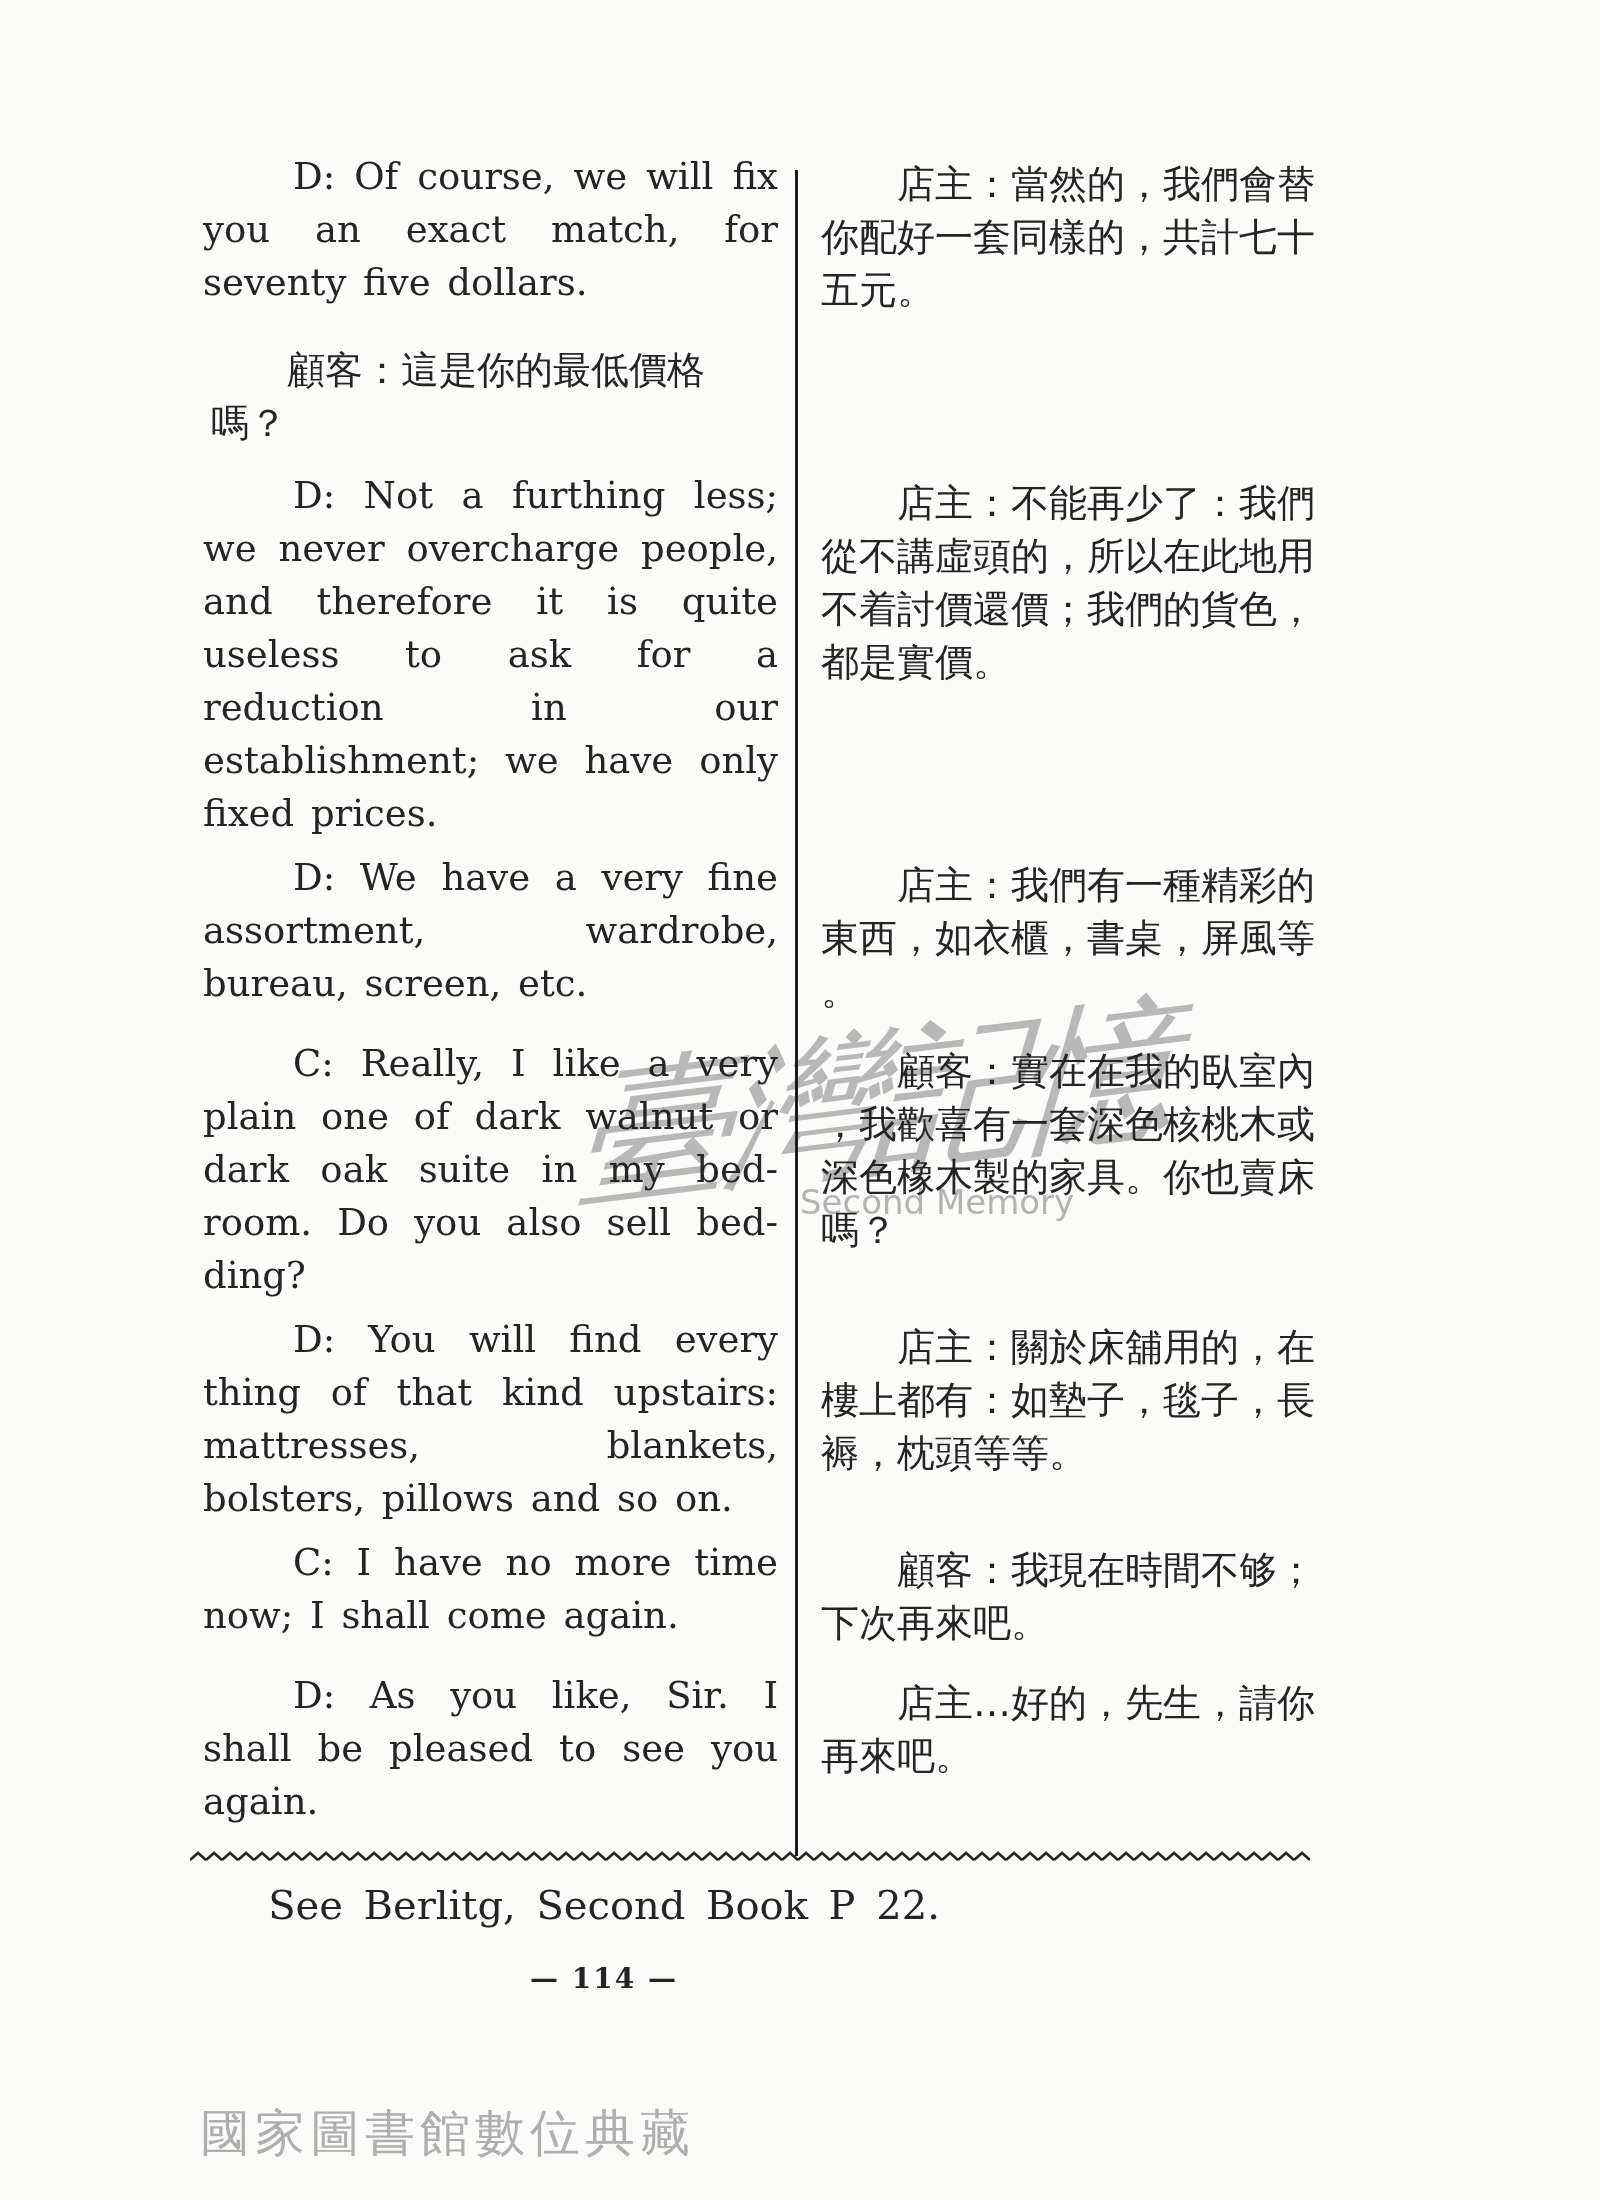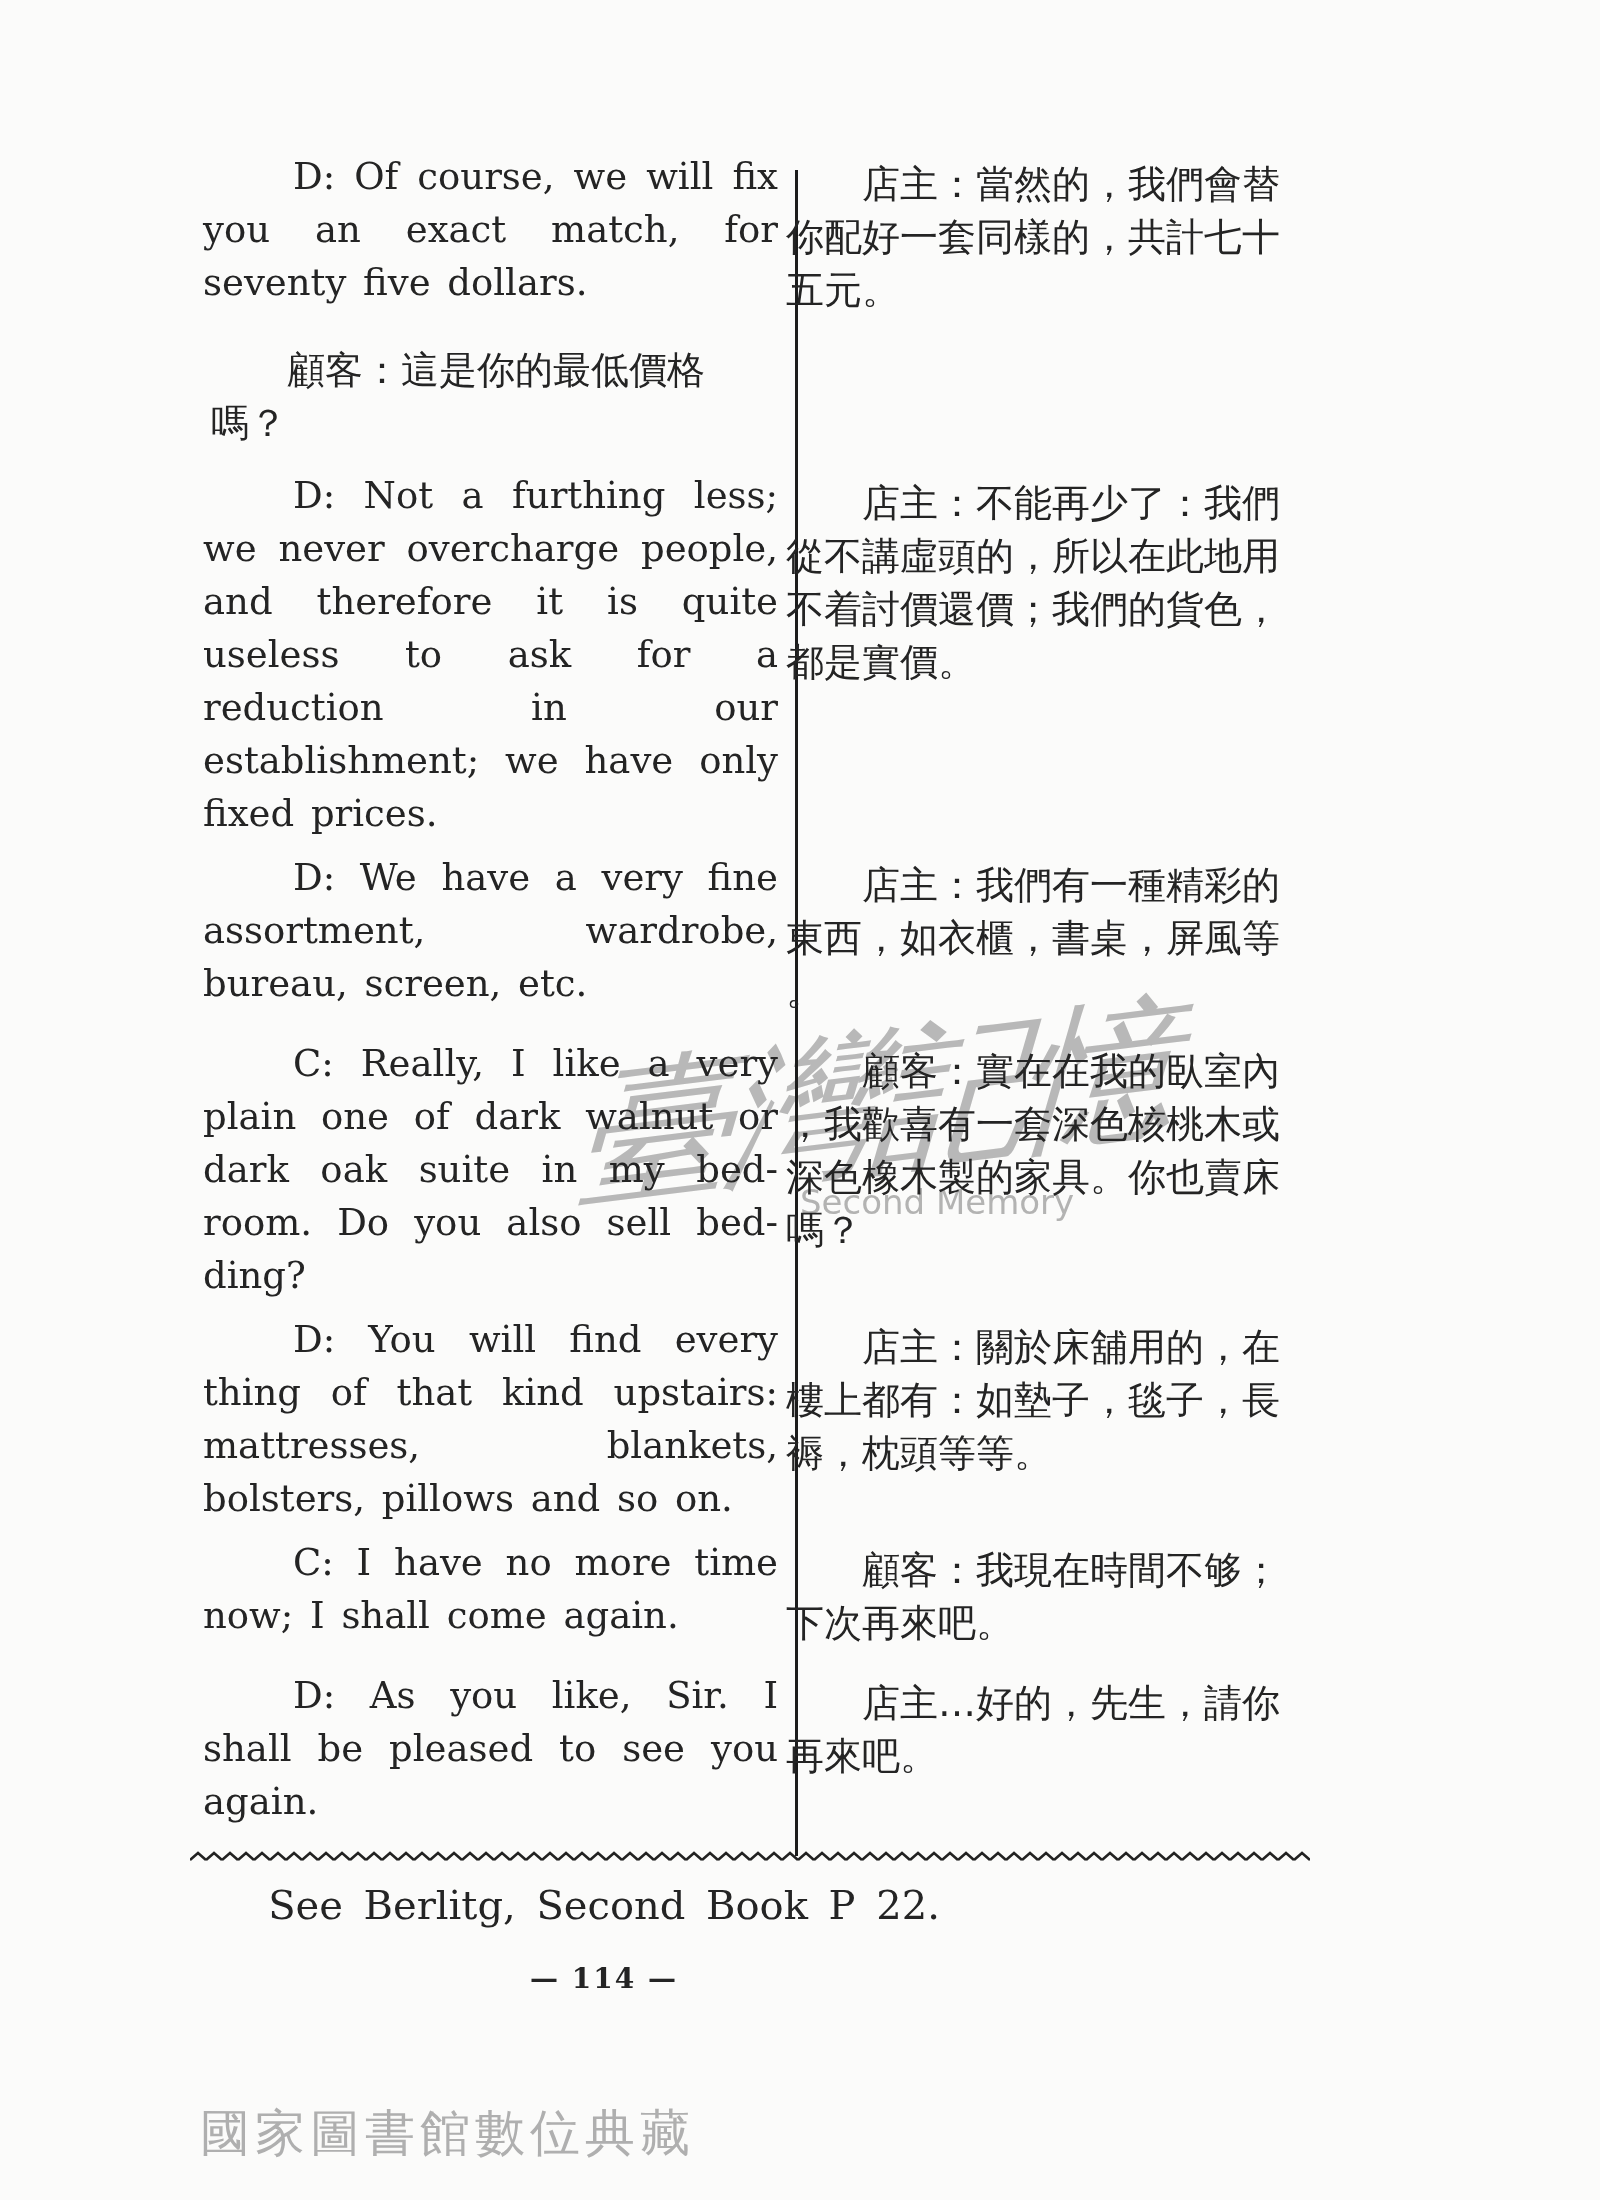--- a/index.html
+++ b/index.html
@@ -46,20 +46,21 @@
 
   
   .content {
     position: absolute;
     left: 203px; top: 150px;
     z-index: 2;
   }
   .row {
     display: grid;
     grid-template-columns: 575px 494px;
+    column-gap: 35px;
     align-items: start;
     margin-bottom: 11px;
   }
   .en {
     margin: 0;
     width: 575px;
     font-size: 37px;
     line-height: 53px;
     text-indent: 90px;
     text-align: justify;

